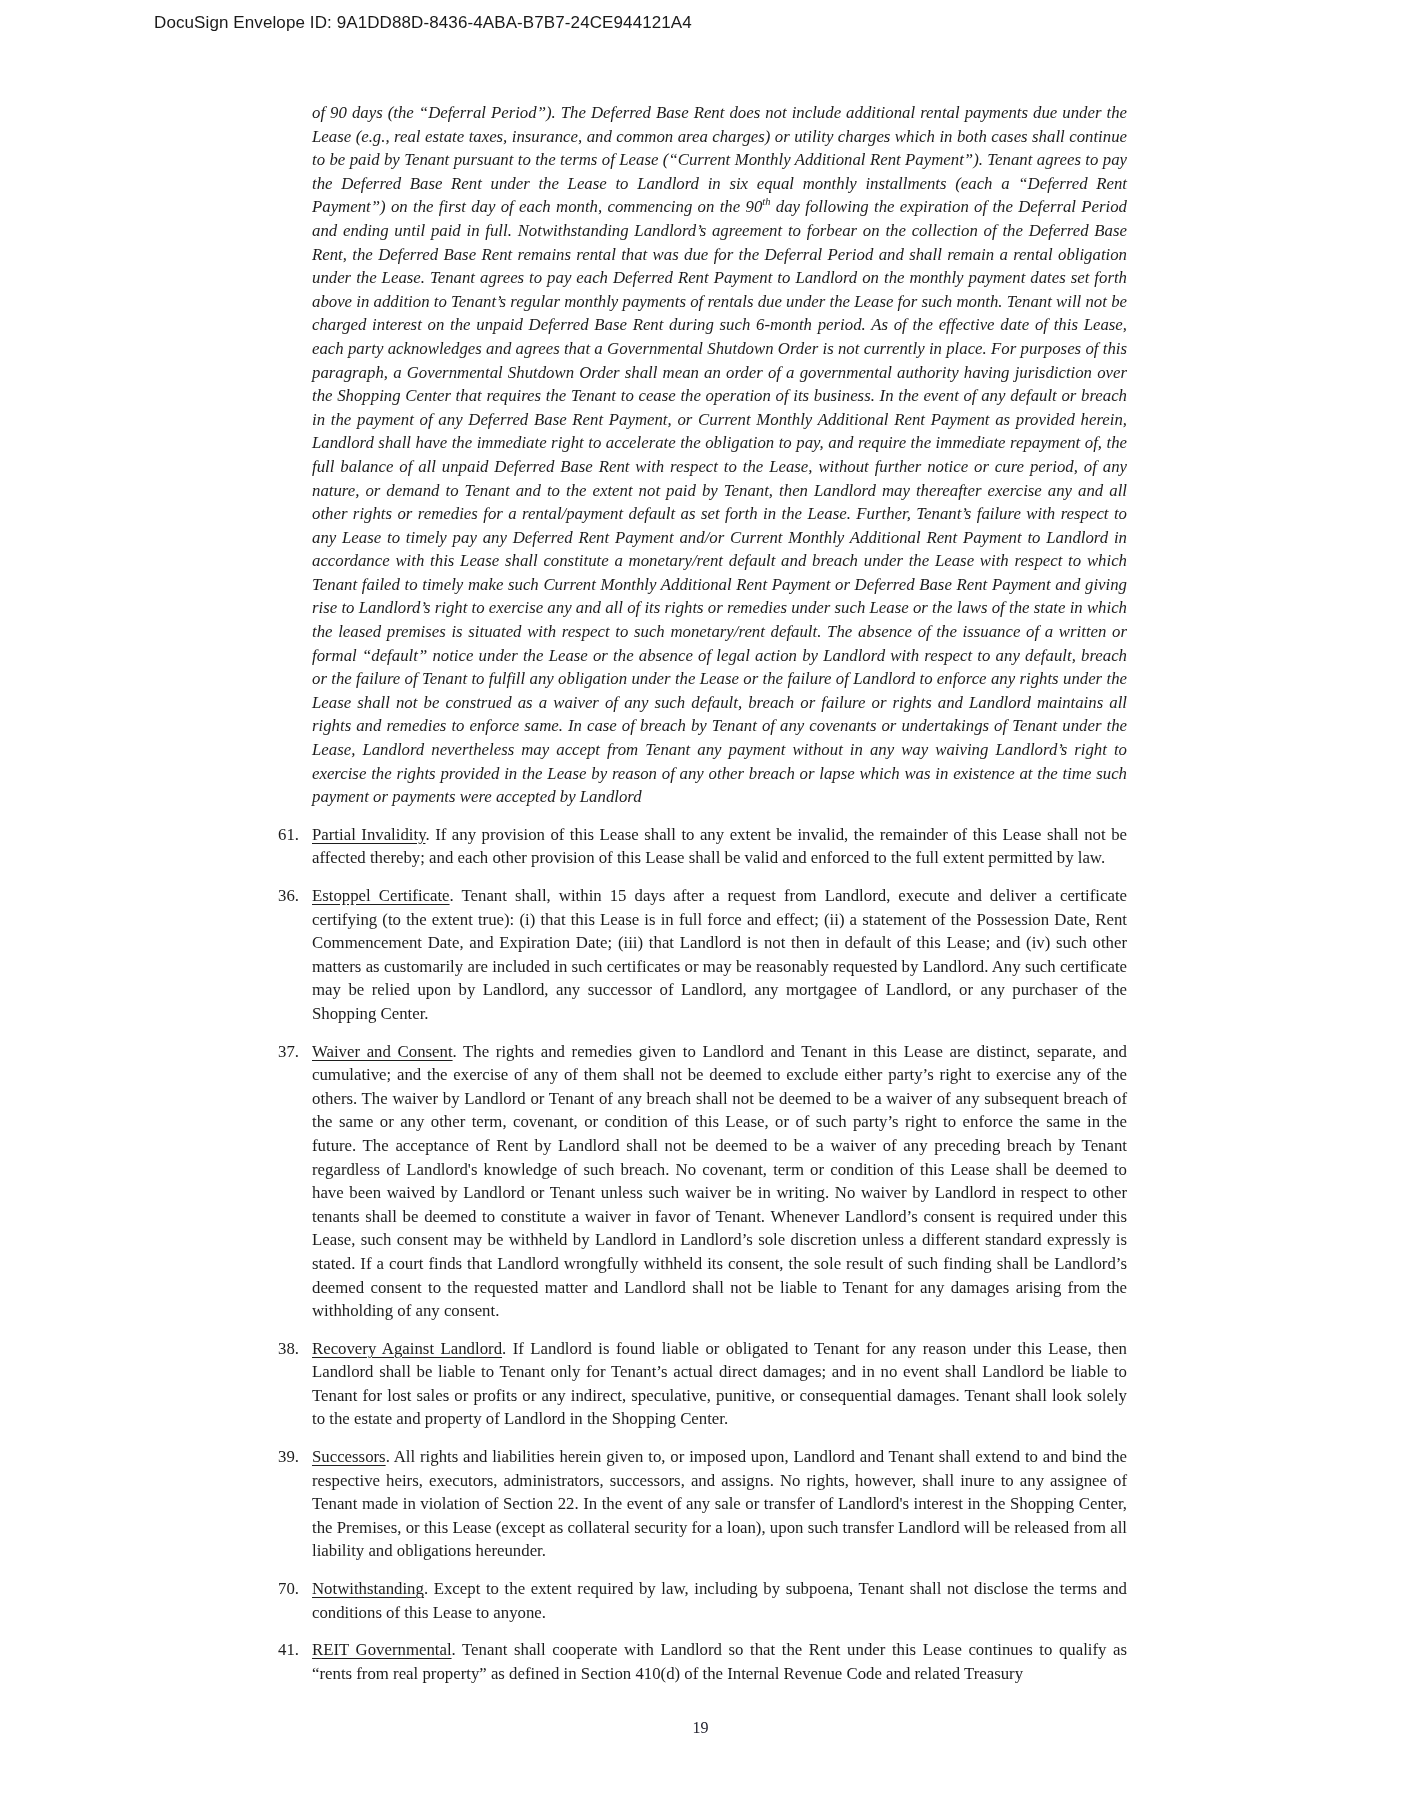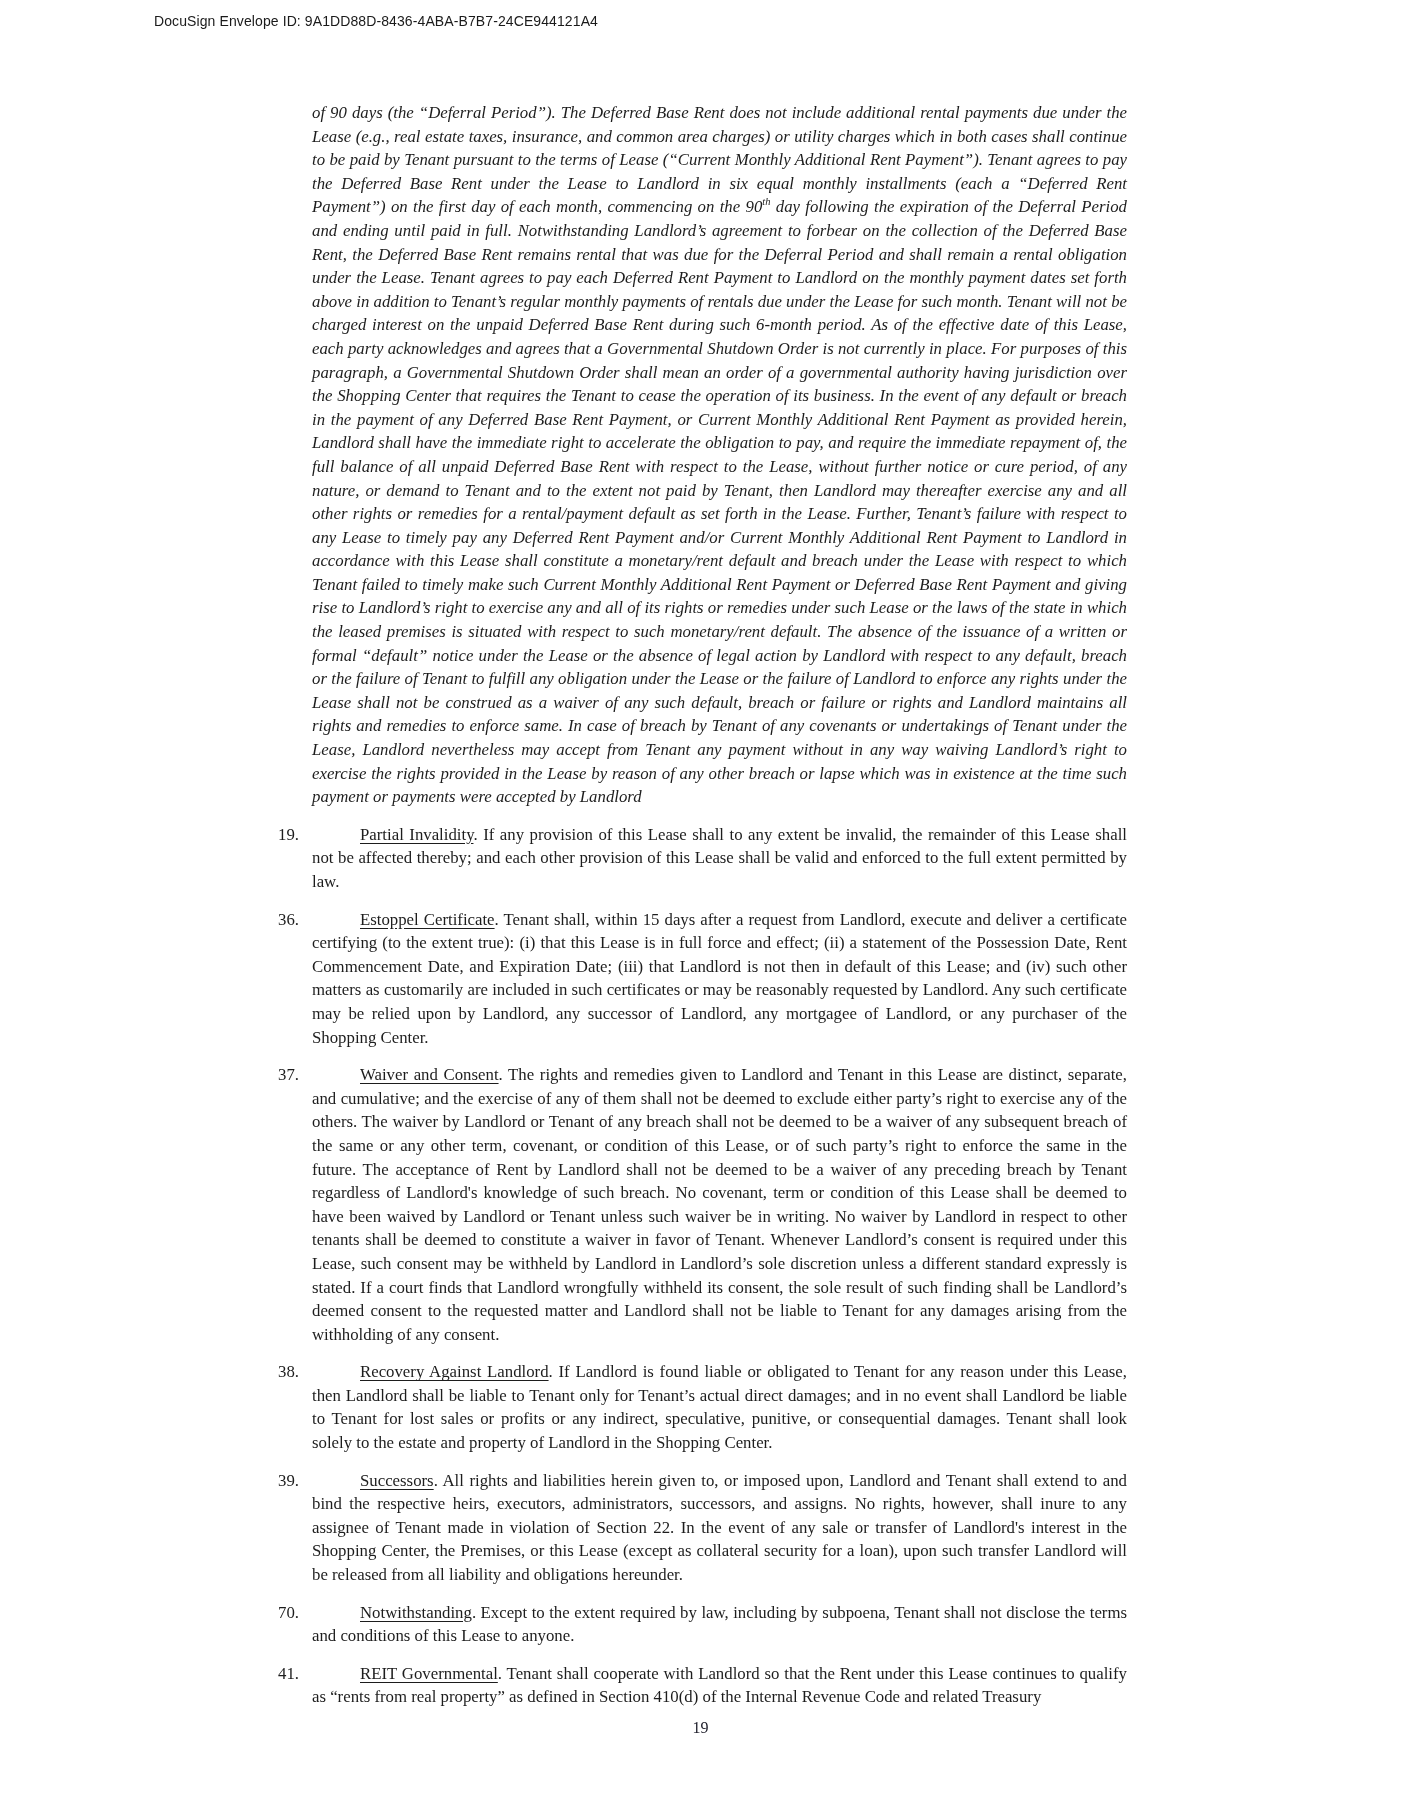--- a/index.html
+++ b/index.html
@@ -10,21 +10,21 @@
     background: #ffffff;
     color: #1d1d1d;
     font-family: "Liberation Serif", serif;
     overflow: hidden;
   }
   .docusign-header {
     position: absolute;
     left: 154px;
     top: 13px;
     font-family: "Liberation Sans", sans-serif;
-    font-size: 14px;
+    font-size: 17px;
     letter-spacing: 0.1px;
     color: #1a1a1a;
     white-space: nowrap;
   }
   .content {
     position: absolute;
     left: 278px;
     top: 101px;
     width: 849px;
     font-size: 16.8px;
@@ -46,21 +46,20 @@
     margin-top: 14px;
   }
   .sec-num {
     position: absolute;
     left: 0;
     top: 0;
   }
   .sec-head {
     text-decoration: underline;
     text-underline-offset: 3px;
-    margin-left: 48px;
   }
   .page-number {
     position: absolute;
     left: 0;
     top: 1719px;
     width: 100%;
     text-align: center;
     font-size: 16px;
     color: #22222e;
   }
@@ -70,21 +69,21 @@
 
 <div class="page">
 
   <div class="docusign-header">DocuSign Envelope ID: 9A1DD88D-8436-4ABA-B7B7-24CE944121A4</div>
 
   <div class="content">
 
     <p class="cont-para"><span>of 90 days (the “Deferral Period”).  The Deferred Base Rent does not include additional rental payments due under the Lease (e.g., real estate taxes, insurance, and common area charges) or utility charges which in both cases shall continue to be paid by Tenant pursuant to the terms of Lease (“Current Monthly Additional Rent Payment”). Tenant agrees to pay the Deferred Base Rent under the Lease to Landlord in six equal monthly installments (each a “Deferred Rent Payment”) on the first day of each month, commencing on the 90</span><sup>th</sup><span> day following the expiration of the Deferral Period and ending until paid in full.  Notwithstanding Landlord’s agreement to forbear on the collection of the Deferred Base Rent, the Deferred Base Rent remains rental that was due for the Deferral Period and shall remain a rental obligation under the Lease.  Tenant agrees to pay each Deferred Rent Payment to Landlord on the monthly payment dates set forth above in addition to Tenant’s regular monthly payments of rentals due under the Lease for such month.  Tenant will not be charged interest on the unpaid Deferred Base Rent during such 6-month period.  As of the effective date of this Lease, each party acknowledges and agrees that a Governmental Shutdown Order is not currently in place. For purposes of this paragraph, a Governmental Shutdown Order shall mean an order of a governmental authority having jurisdiction over the Shopping Center that requires the Tenant to cease the operation of its business.  In the event of any default or breach in the payment of any Deferred Base Rent Payment, or Current Monthly Additional Rent Payment as provided herein, Landlord shall have the immediate right to accelerate the obligation to pay, and require the immediate repayment of, the full balance of all unpaid Deferred Base Rent with respect to the Lease, without further notice or cure period, of any nature, or demand to Tenant and to the extent not paid by Tenant, then Landlord may thereafter exercise any and all other rights or remedies for a rental/payment default as set forth in the Lease.  Further, Tenant’s failure with respect to any Lease to timely pay any Deferred Rent Payment and/or Current Monthly Additional Rent Payment to Landlord in accordance with this Lease shall constitute a monetary/rent default and breach under the Lease with respect to which Tenant failed to timely make such Current Monthly Additional Rent Payment or Deferred Base Rent Payment and giving rise to Landlord’s right to exercise any and all of its rights or remedies under such Lease or the laws of the state in which the leased premises is situated with respect to such monetary/rent default.  The absence of the issuance of a written or formal “default” notice under the Lease or the absence of legal action by Landlord with respect to any default, breach or the failure of Tenant to fulfill any obligation under the Lease or the failure of Landlord to enforce any rights under the Lease shall not be construed as a waiver of any such default, breach or failure or rights and Landlord maintains all rights and remedies to enforce same.  In case of breach by Tenant of any covenants or undertakings of Tenant under the Lease, Landlord nevertheless may accept from Tenant any payment without in any way waiving Landlord’s right to exercise the rights provided in the Lease by reason of any other breach or lapse which was in existence at the time such payment or payments were accepted by Landlord</span></p>
 
     <div id="sections">
-        <div class="section"><span class="sec-num">19.</span><span class="sec-head">Partial Invalidity</span><span>.  </span><span>If any provision of this Lease shall to any extent be invalid, the remainder of this Lease shall not be affected thereby; and each other provision of this Lease shall be valid and enforced to the full extent permitted by law.</span></div>
+        <div class="section"><span class="sec-num">61.</span><span class="sec-head">Partial Invalidity</span><span>.  </span><span>If any provision of this Lease shall to any extent be invalid, the remainder of this Lease shall not be affected thereby; and each other provision of this Lease shall be valid and enforced to the full extent permitted by law.</span></div>
         <div class="section"><span class="sec-num">36.</span><span class="sec-head">Estoppel Certificate</span><span>.  </span><span>Tenant shall, within 15 days after a request from Landlord, execute and deliver a certificate certifying (to the extent true): (i) that this Lease is in full force and effect; (ii) a statement of the Possession Date, Rent Commencement Date, and Expiration Date; (iii) that Landlord is not then in default of this Lease; and (iv) such other matters as customarily are included in such certificates or may be reasonably requested by Landlord.  Any such certificate may be relied upon by Landlord, any successor of Landlord, any mortgagee of Landlord, or any purchaser of the Shopping Center.</span></div>
         <div class="section"><span class="sec-num">37.</span><span class="sec-head">Waiver and Consent</span><span>.  </span><span>The rights and remedies given to Landlord and Tenant in this Lease are distinct, separate, and cumulative; and the exercise of any of them shall not be deemed to exclude either party’s right to exercise any of the others.  The waiver by Landlord or Tenant of any breach shall not be deemed to be a waiver of any subsequent breach of the same or any other term, covenant, or condition of this Lease, or of such party’s right to enforce the same in the future.  The acceptance of Rent by Landlord shall not be deemed to be a waiver of any preceding breach by Tenant regardless of Landlord's knowledge of such breach.  No covenant, term or condition of this Lease shall be deemed to have been waived by Landlord or Tenant unless such waiver be in writing.  No waiver by Landlord in respect to other tenants shall be deemed to constitute a waiver in favor of Tenant.  Whenever Landlord’s consent is required under this Lease, such consent may be withheld by Landlord in Landlord’s sole discretion unless a different standard expressly is stated.  If a court finds that Landlord wrongfully withheld its consent, the sole result of such finding shall be Landlord’s deemed consent to the requested matter and Landlord shall not be liable to Tenant for any damages arising from the withholding of any consent.</span></div>
         <div class="section"><span class="sec-num">38.</span><span class="sec-head">Recovery Against Landlord</span><span>.  </span><span>If Landlord is found liable or obligated to Tenant for any reason under this Lease, then Landlord shall be liable to Tenant only for Tenant’s actual direct damages; and in no event shall Landlord be liable to Tenant for lost sales or profits or any indirect, speculative, punitive, or consequential damages.  Tenant shall look solely to the estate and property of Landlord in the Shopping Center.</span></div>
         <div class="section"><span class="sec-num">39.</span><span class="sec-head">Successors</span><span>.  </span><span>All rights and liabilities herein given to, or imposed upon, Landlord and Tenant shall extend to and bind the respective heirs, executors, administrators, successors, and assigns.  No rights, however, shall inure to any assignee of Tenant made in violation of Section 22.  In the event of any sale or transfer of Landlord's interest in the Shopping Center, the Premises, or this Lease (except as collateral security for a loan), upon such transfer Landlord will be released from all liability and obligations hereunder.</span></div>
         <div class="section"><span class="sec-num">70.</span><span class="sec-head">Notwithstanding</span><span>.  </span><span>Except to the extent required by law, including by subpoena, Tenant shall not disclose the terms and conditions of this Lease to anyone.</span></div>
         <div class="section"><span class="sec-num">41.</span><span class="sec-head">REIT Governmental</span><span>.  </span><span>Tenant shall cooperate with Landlord so that the Rent under this Lease continues to qualify as “rents from real property” as defined in Section 410(d) of the Internal Revenue Code and related Treasury</span></div>
       </div>
 
   </div>
 

